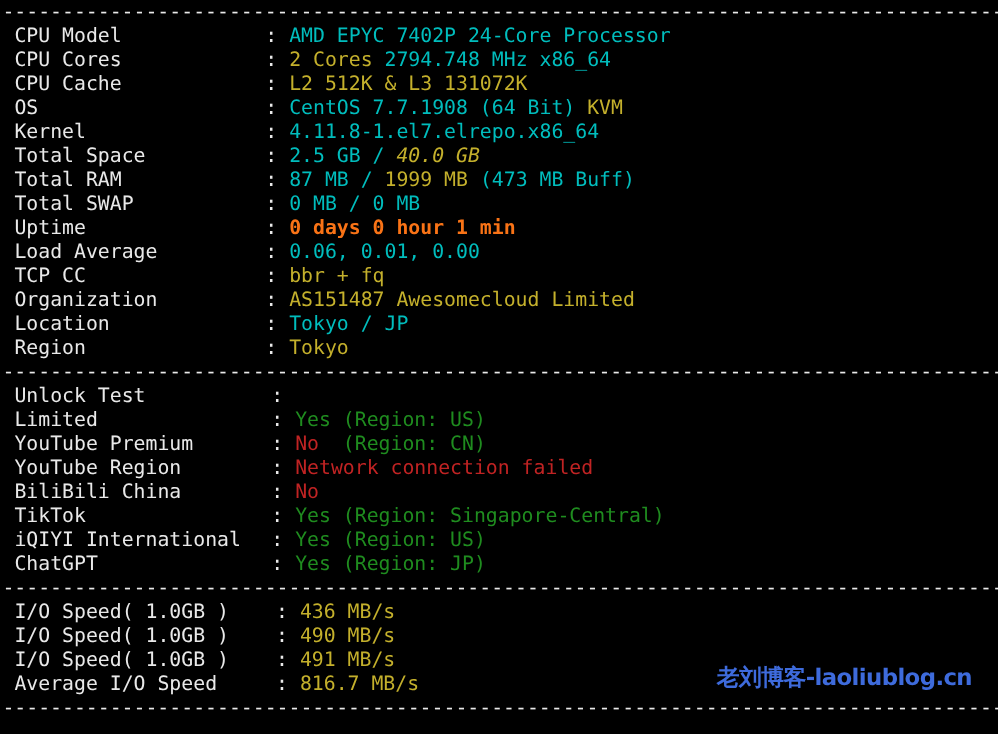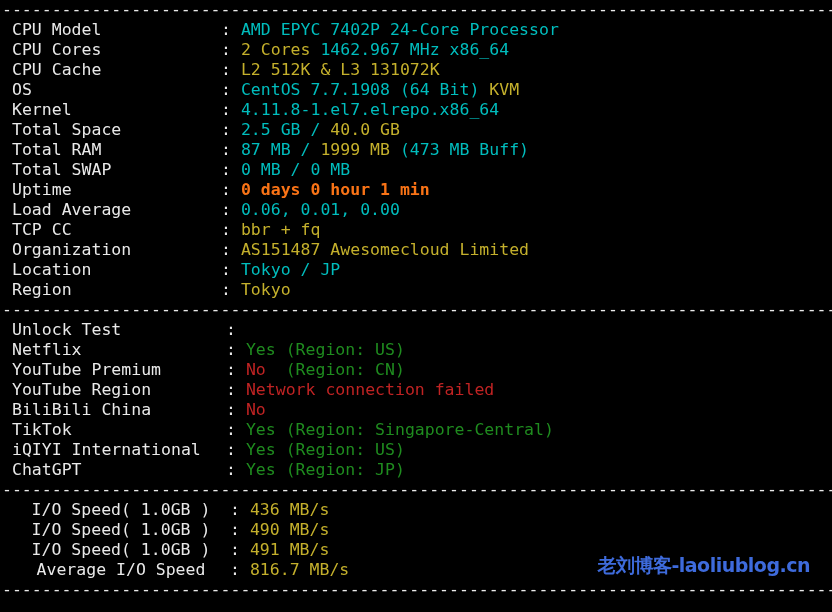--- a/index.html
+++ b/index.html
@@ -10,55 +10,55 @@
     overflow:hidden;
     font-family:"DejaVu Sans Mono","Liberation Mono",monospace;
     font-size:16.5px;line-height:20px;
     color:#e9e9e9;
   }
   .row{height:20px;padding-left:12px;white-space:pre;overflow:hidden;}
   .sep{padding-left:2px;color:#e9e9e9;}
   .lbl{display:inline-block;color:#e9e9e9;}
   .s1 .lbl{width:209px;}
   .s2 .lbl{width:214px;}
-  .s3 .lbl{width:218px;text-align:center;}
+  .s3 .lbl{width:218px;}
   .colon{color:#e9e9e9;}
   .val{padding-left:10px;margin-top:26px;}
   .watermark{
     position:absolute;top:555px;right:22px;
     font-family:"DejaVu Sans","Liberation Sans",sans-serif;
     font-weight:bold;font-size:19px;letter-spacing:-0.5px;
   }
 </style>
 </head>
 <body>
 
 <div class="terminal">
 
   <div class="row sep"><span>------------------------------------------------------------------------------------</span></div>
 
   <div class="row s1"><span class="lbl">CPU Model</span><span class="colon">:</span><span class="val"><span style="color: rgb(0, 189, 189);">AMD EPYC 7402P 24-Core Processor</span></span></div>
-  <div class="row s1"><span class="lbl">CPU Cores</span><span class="colon">:</span><span class="val"><span style="color: rgb(196, 176, 44);">2 Cores</span><span style="color: rgb(0, 189, 189);"> 1462.967 MHz x86_64</span></span></div>
+  <div class="row s1"><span class="lbl">CPU Cores</span><span class="colon">:</span><span class="val"><span style="color: rgb(196, 176, 44);">2 Cores</span><span style="color: rgb(0, 189, 189);"> 2794.748 MHz x86_64</span></span></div>
   <div class="row s1"><span class="lbl">CPU Cache</span><span class="colon">:</span><span class="val"><span style="color: rgb(196, 176, 44);">L2 512K &amp; L3 131072K</span></span></div>
   <div class="row s1"><span class="lbl">OS</span><span class="colon">:</span><span class="val"><span style="color: rgb(0, 189, 189);">CentOS 7.7.1908 (64 Bit) </span><span style="color: rgb(196, 176, 44);">KVM</span></span></div>
   <div class="row s1"><span class="lbl">Kernel</span><span class="colon">:</span><span class="val"><span style="color: rgb(0, 189, 189);">4.11.8-1.el7.elrepo.x86_64</span></span></div>
-  <div class="row s1"><span class="lbl">Total Space</span><span class="colon">:</span><span class="val"><span style="color: rgb(0, 189, 189);">2.5 GB / </span><span style="color: rgb(196, 176, 44);">40.0 GB</span></span></div>
+  <div class="row s1"><span class="lbl">Total Space</span><span class="colon">:</span><span class="val"><span style="color: rgb(0, 189, 189);">2.5 GB / </span><span style="color: rgb(196, 176, 44); font-style: italic;">40.0 GB</span></span></div>
   <div class="row s1"><span class="lbl">Total RAM</span><span class="colon">:</span><span class="val"><span style="color: rgb(0, 189, 189);">87 MB / </span><span style="color: rgb(196, 176, 44);">1999 MB</span><span style="color: rgb(0, 189, 189);"> (473 MB Buff)</span></span></div>
   <div class="row s1"><span class="lbl">Total SWAP</span><span class="colon">:</span><span class="val"><span style="color: rgb(0, 189, 189);">0 MB / 0 MB</span></span></div>
   <div class="row s1"><span class="lbl">Uptime</span><span class="colon">:</span><span class="val"><span style="color: #f97316; font-weight: bold;">0 days 0 hour 1 min</span></span></div>
   <div class="row s1"><span class="lbl">Load Average</span><span class="colon">:</span><span class="val"><span style="color: rgb(0, 189, 189);">0.06, 0.01, 0.00</span></span></div>
   <div class="row s1"><span class="lbl">TCP CC</span><span class="colon">:</span><span class="val"><span style="color: rgb(196, 176, 44);">bbr + fq</span></span></div>
   <div class="row s1"><span class="lbl">Organization</span><span class="colon">:</span><span class="val"><span style="color: rgb(196, 176, 44); text-align: right;">AS151487 Awesomecloud Limited</span></span></div>
   <div class="row s1"><span class="lbl">Location</span><span class="colon">:</span><span class="val"><span style="color: rgb(0, 189, 189);">Tokyo / JP</span></span></div>
   <div class="row s1"><span class="lbl">Region</span><span class="colon">:</span><span class="val"><span style="color: rgb(196, 176, 44);">Tokyo</span></span></div>
 
   <div class="row sep"><span>------------------------------------------------------------------------------------</span></div>
 
   <div class="row s2"><span class="lbl">Unlock Test</span><span class="colon">:</span><span class="val"></span></div>
-  <div class="row s2"><span class="lbl">Netflix</span><span class="colon">:</span><span class="val"><span style="color: rgb(31, 140, 31);">Yes (Region: US)</span></span></div>
+  <div class="row s2"><span class="lbl">Limited</span><span class="colon">:</span><span class="val"><span style="color: rgb(31, 140, 31);">Yes (Region: US)</span></span></div>
   <div class="row s2"><span class="lbl">YouTube Premium</span><span class="colon">:</span><span class="val"><span style="color: rgb(192, 35, 35);">No</span><span style="color: rgb(31, 140, 31);">  (Region: CN)</span></span></div>
   <div class="row s2"><span class="lbl">YouTube Region</span><span class="colon">:</span><span class="val"><span style="color: rgb(192, 35, 35);">Network connection failed</span></span></div>
   <div class="row s2"><span class="lbl">BiliBili China</span><span class="colon">:</span><span class="val"><span style="color: rgb(192, 35, 35);">No</span></span></div>
   <div class="row s2"><span class="lbl">TikTok</span><span class="colon">:</span><span class="val"><span style="color: rgb(31, 140, 31);">Yes (Region: Singapore-Central)</span></span></div>
   <div class="row s2"><span class="lbl">iQIYI International</span><span class="colon">:</span><span class="val"><span style="color: rgb(31, 140, 31);">Yes (Region: US)</span></span></div>
   <div class="row s2"><span class="lbl">ChatGPT</span><span class="colon">:</span><span class="val"><span style="color: rgb(31, 140, 31);">Yes (Region: JP)</span></span></div>
 
   <div class="row sep"><span>------------------------------------------------------------------------------------</span></div>
 
   <div class="row s3"><span class="lbl">I/O Speed( 1.0GB )</span><span class="colon">:</span><span class="val"><span style="color: rgb(196, 176, 44);">436 MB/s</span></span></div>

